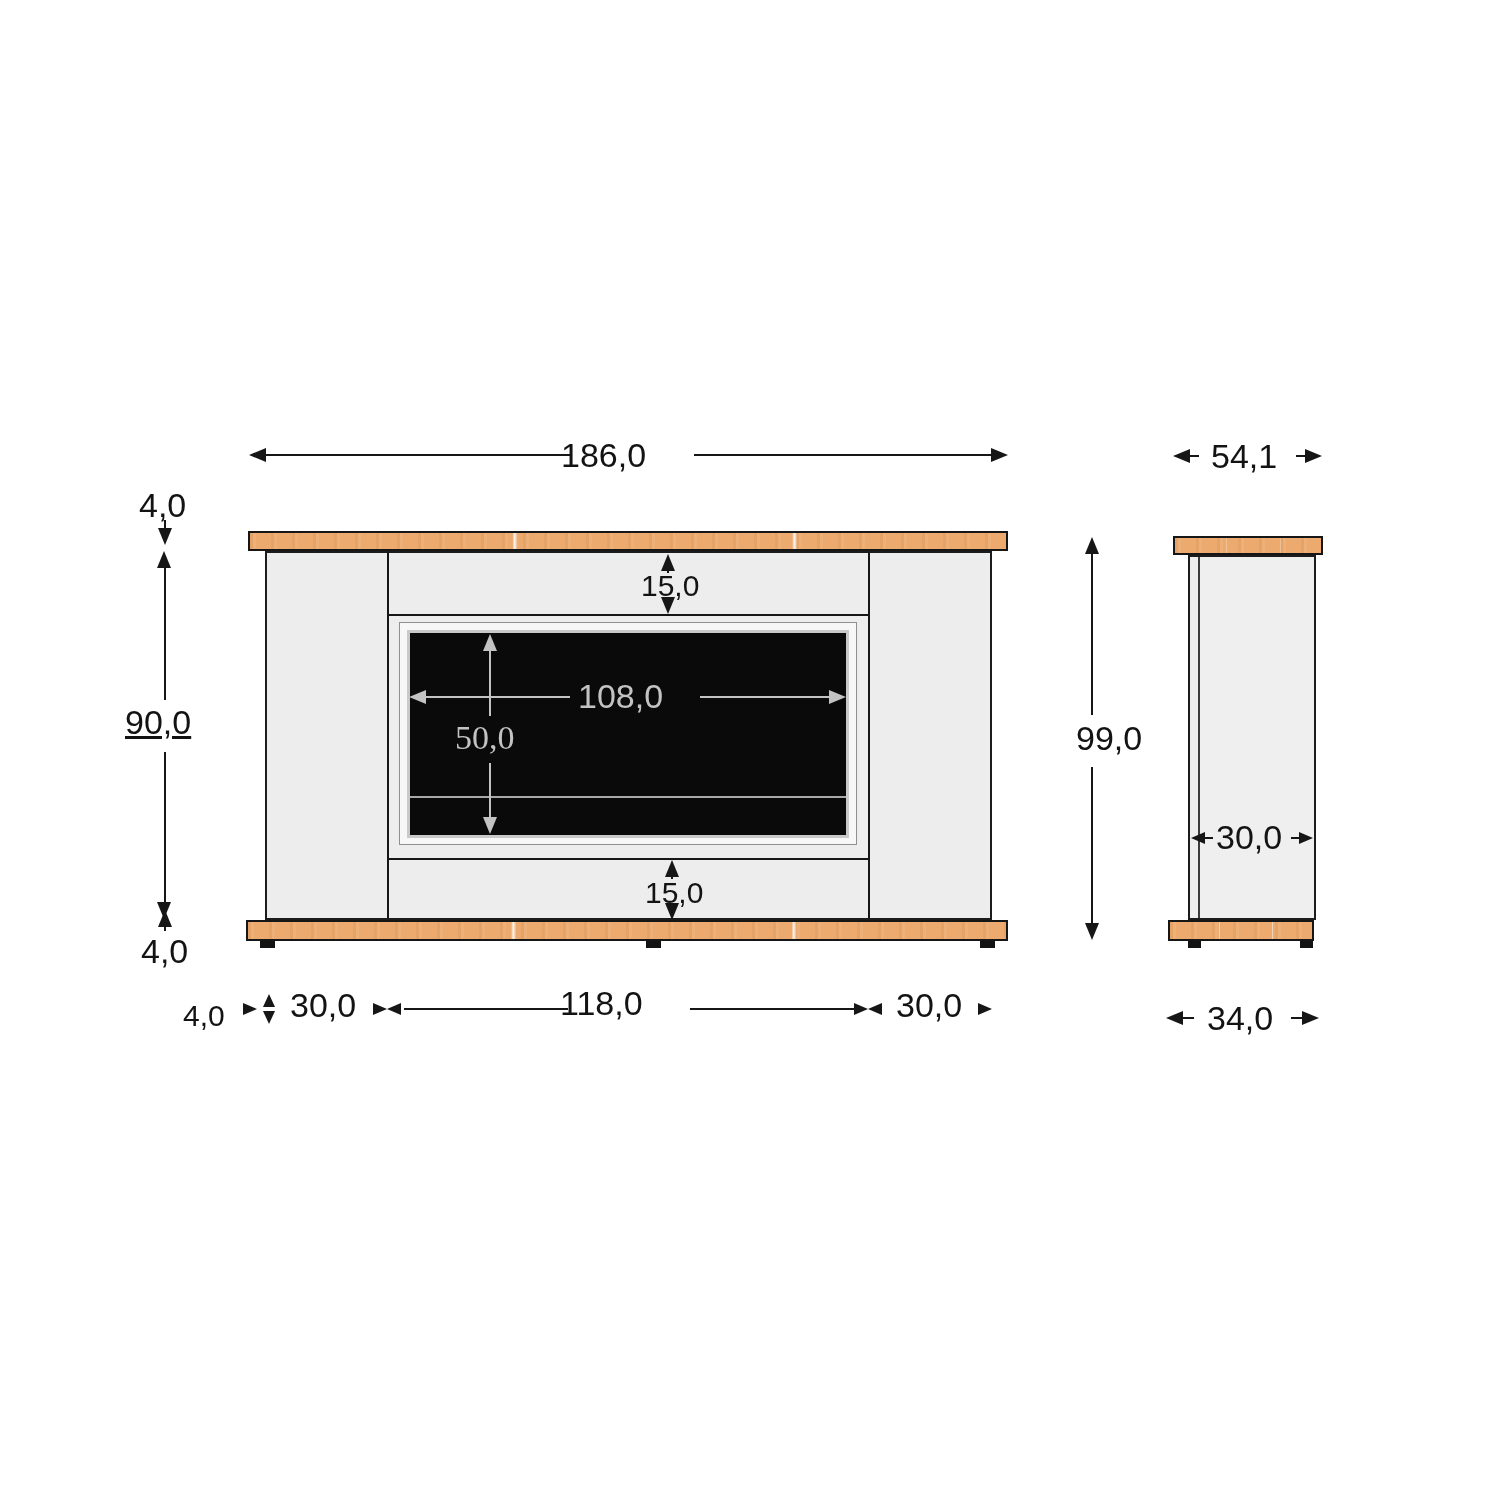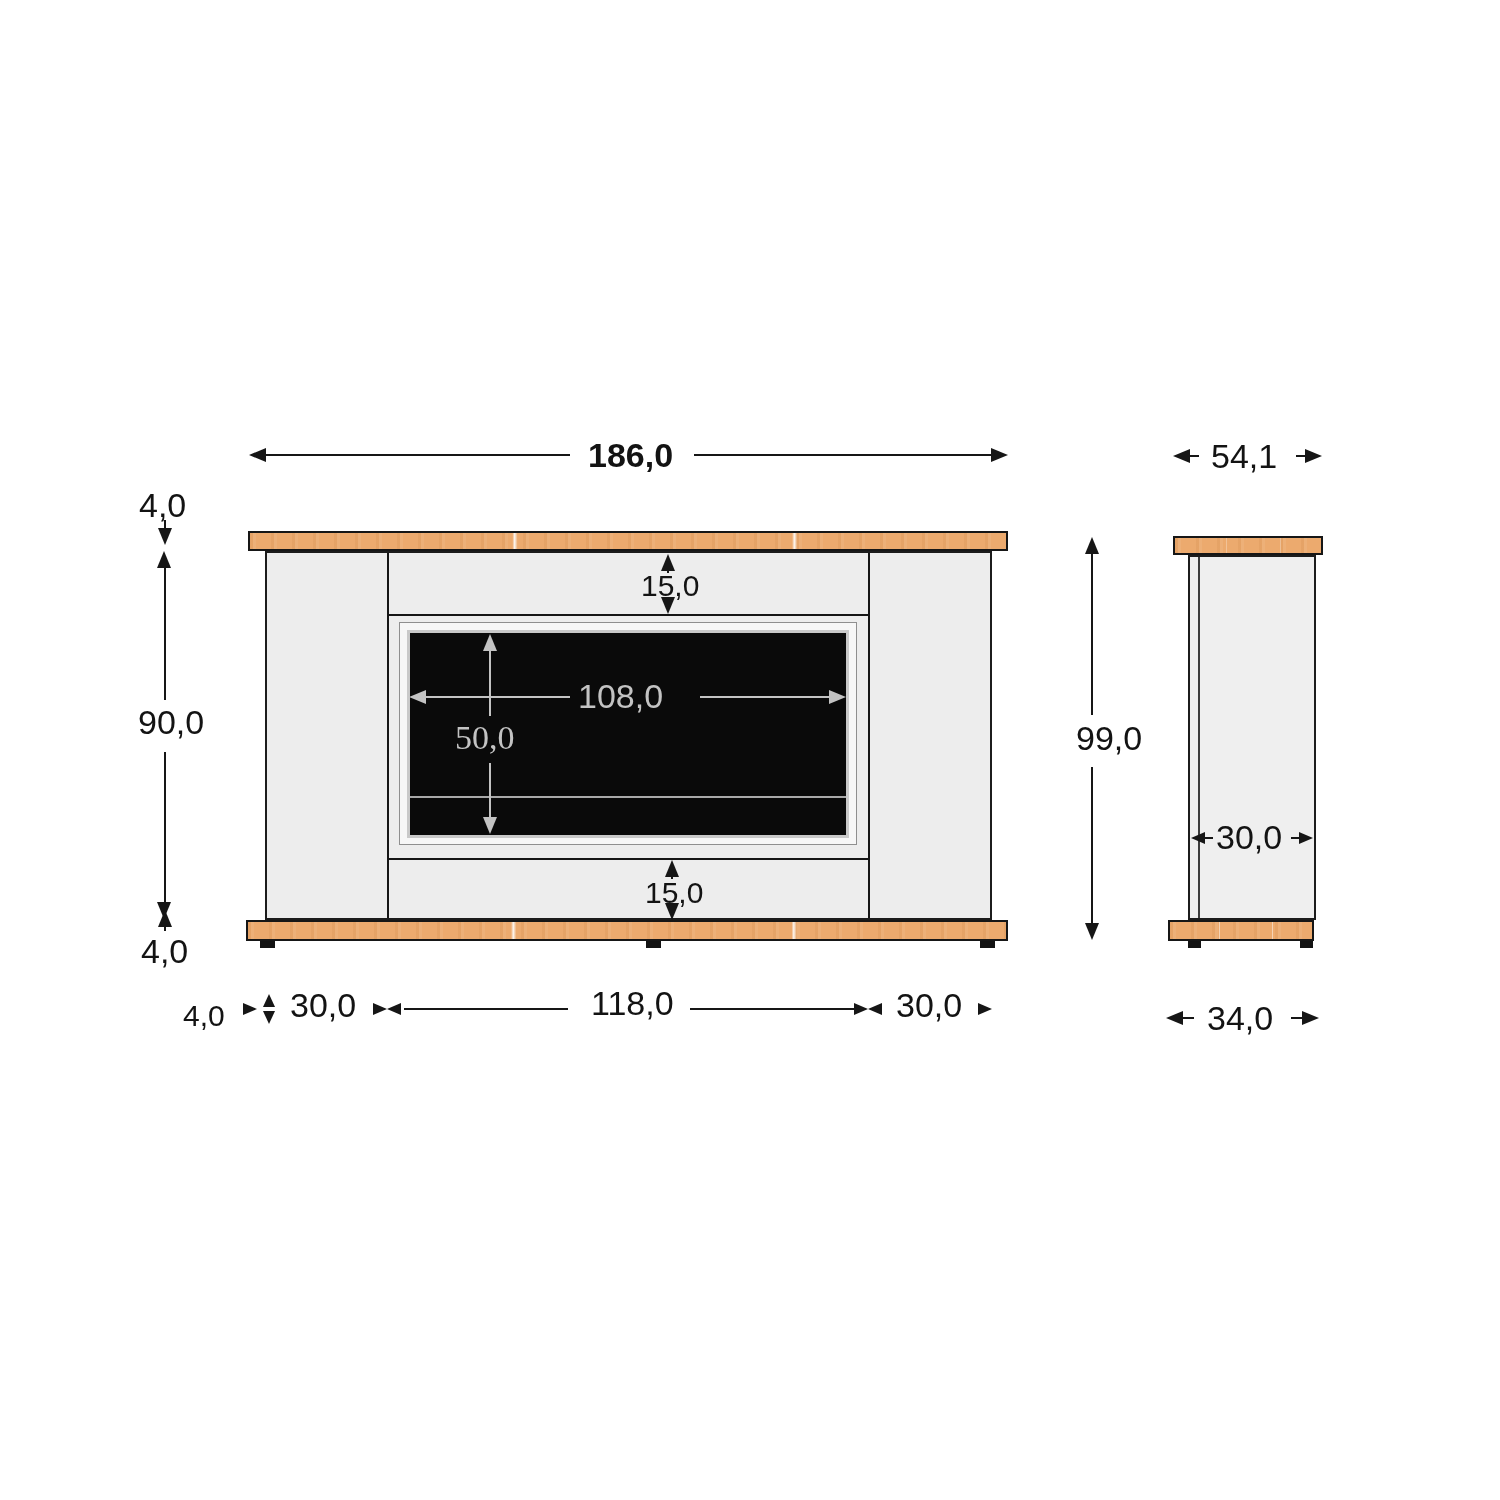--- a/index.html
+++ b/index.html
@@ -75,35 +75,35 @@
       <div class="ln thin" style="left:8px;top:0;width:2px;height:361px;"></div>
     </div>
     <div class="wood" style="left:1168px;top:920px;width:146px;height:21px;"></div>
     <div class="foot" style="left:1188px;top:941px;width:13px;height:7px;"></div>
     <div class="foot" style="left:1300px;top:941px;width:13px;height:7px;"></div>
   </div>
 
   <div>
     <span class="ah l" style="left:249px;top:448px;"></span>
     <div class="ln" style="left:258px;top:454px;width:312px;height:2px;"></div>
-    <span class="dim" style="left:588px;top:438px;font-weight:bold;">186,0</span>
+    <span class="dim" style="left:561px;top:438px;">186,0</span>
     <div class="ln" style="left:694px;top:454px;width:300px;height:2px;"></div>
     <span class="ah r" style="left:991px;top:448px;"></span>
   </div>
 
   <div>
     <span class="dim" style="left:139px;top:488px;">4,0</span>
     <div class="ln" style="left:164px;top:520px;width:2px;height:10px;"></div>
     <span class="ah d" style="left:158px;top:528px;"></span>
   </div>
 
   <div>
     <span class="ah u" style="left:157px;top:551px;"></span>
     <div class="ln" style="left:164px;top:566px;width:2px;height:134px;"></div>
-    <span class="dim" style="left:138px;top:705px;">90,0</span>
+    <span class="dim" style="left:125px;top:705px;text-decoration:underline;">90,0</span>
     <div class="ln" style="left:164px;top:752px;width:2px;height:152px;"></div>
     <span class="ah d" style="left:157px;top:902px;"></span>
   </div>
 
   <div>
     <span class="ah u" style="left:158px;top:910px;"></span>
     <div class="ln" style="left:164px;top:925px;width:2px;height:6px;"></div>
     <span class="dim" style="left:141px;top:934px;">4,0</span>
   </div>
 
@@ -141,21 +141,21 @@
 
   <div>
     <span class="dim sm" style="left:183px;top:1000px;">4,0</span>
     <span class="ah s r" style="left:243px;top:1003px;"></span>
     <span class="ah s u" style="left:263px;top:994px;"></span>
     <span class="ah s d" style="left:263px;top:1011px;"></span>
     <span class="dim" style="left:290px;top:988px;">30,0</span>
     <span class="ah s r" style="left:373px;top:1003px;"></span>
     <span class="ah s l" style="left:387px;top:1003px;"></span>
     <div class="ln" style="left:404px;top:1008px;width:164px;height:2px;"></div>
-    <span class="dim" style="left:591px;top:986px;">118,0</span>
+    <span class="dim" style="left:560px;top:986px;">118,0</span>
     <div class="ln" style="left:690px;top:1008px;width:166px;height:2px;"></div>
     <span class="ah s r" style="left:854px;top:1003px;"></span>
     <span class="ah s l" style="left:868px;top:1003px;"></span>
     <span class="dim" style="left:896px;top:988px;">30,0</span>
     <span class="ah s r" style="left:978px;top:1003px;"></span>
   </div>
 
   <div>
     <span class="ah l" style="left:1173px;top:449px;"></span>
     <div class="ln" style="left:1189px;top:455px;width:10px;height:2px;"></div>

